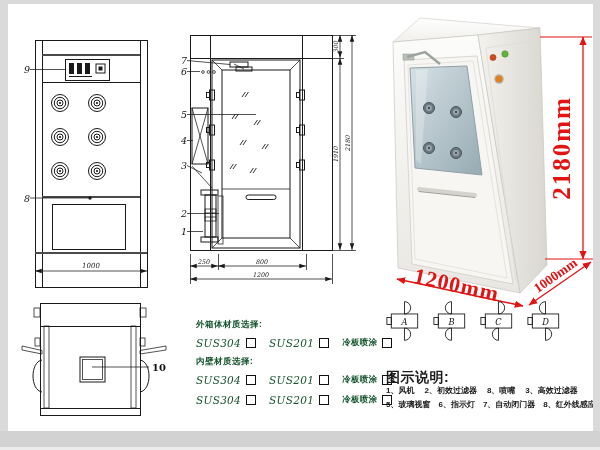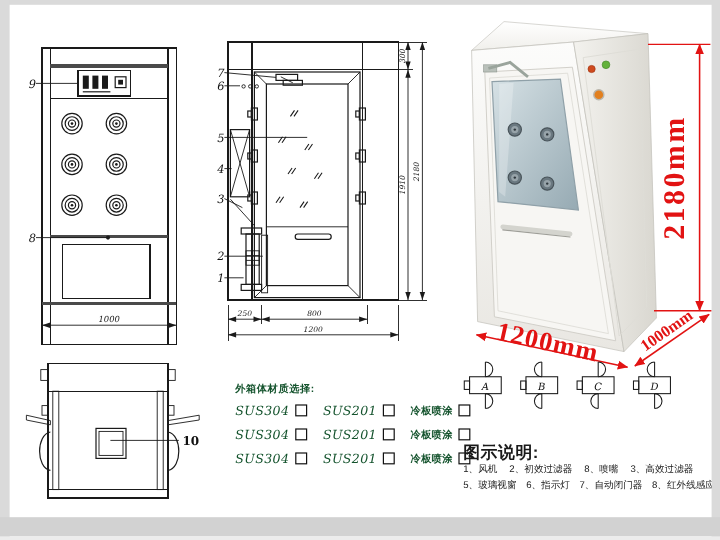--- a/index.html
+++ b/index.html
@@ -19,31 +19,31 @@
   .dimnum{font:italic 7px "DejaVu Serif",serif;fill:#1a1a1a}
   .dimnum6{font:italic 6.3px "DejaVu Serif",serif;fill:#1a1a1a}
   .lbl{font:italic 9.5px "DejaVu Serif",serif;fill:#111}
   .lbl-b{font:bold 10px "DejaVu Serif",serif;fill:#111}
   .doorletter{font:italic 9.5px "DejaVu Serif",serif;fill:#111}
   .redtxt{fill:#e21313;font-family:"Liberation Serif","DejaVu Serif",serif;font-weight:bold}
 
   .materials{position:absolute;left:196px;top:316px;width:195px;color:#14532d}
   .mat-title{font-weight:bold;font-size:8.5px;height:17px;line-height:17px;letter-spacing:0.5px}
   .mat-opts{display:flex;align-items:center;height:19px;margin-bottom:1px}
-  .opt{display:flex;align-items:flex-start;margin-right:13px}
+  .opt{display:flex;align-items:center;margin-right:13px}
   .opt-label{font:italic 10.5px "DejaVu Serif",serif;margin-right:5px;letter-spacing:0.3px;white-space:nowrap}
   .opt-label.cn{font:bold 8.5px "Liberation Sans",sans-serif}
   .cb{width:8px;height:8px;border:1.3px solid #111;display:inline-block;background:#fff}
 
   .door-options{position:absolute;left:386px;top:299px;width:190px;display:flex;gap:10px}
   .door-options svg{position:static}
 
   .legend{position:absolute;left:386px;top:370px;width:205px;color:#1a1a1a}
   .legend-title{font-weight:bold;font-size:14px;line-height:14px;letter-spacing:0.5px}
-  .leg-row{display:flex;font-weight:normal;font-size:8px;line-height:13.5px;white-space:nowrap}
+  .leg-row{display:flex;font-weight:bold;font-size:8px;line-height:13.5px;white-space:nowrap}
   .leg-row.r1 span{margin-right:10px}
   .leg-row.r2 span{margin-right:8px}
   .leg-row.r3 span{margin-right:16px}
 </style>
 </head>
 <body>
 
 <div class="canvas">
 
   <svg width="0" height="0">
@@ -316,20 +316,21 @@
         </span>
       <span class="opt">
           <span class="opt-label">SUS201</span>
           <span class="cb"></span>
         </span>
       <span class="opt">
           <span class="opt-label cn">冷板喷涂</span>
           <span class="cb"></span>
         </span>
     </div>
+    <div class="mat-title">内壁材质选择:</div>
     <div class="mat-opts">
       <span class="opt">
           <span class="opt-label">SUS304</span>
           <span class="cb"></span>
         </span>
       <span class="opt">
           <span class="opt-label">SUS201</span>
           <span class="cb"></span>
         </span>
       <span class="opt">

